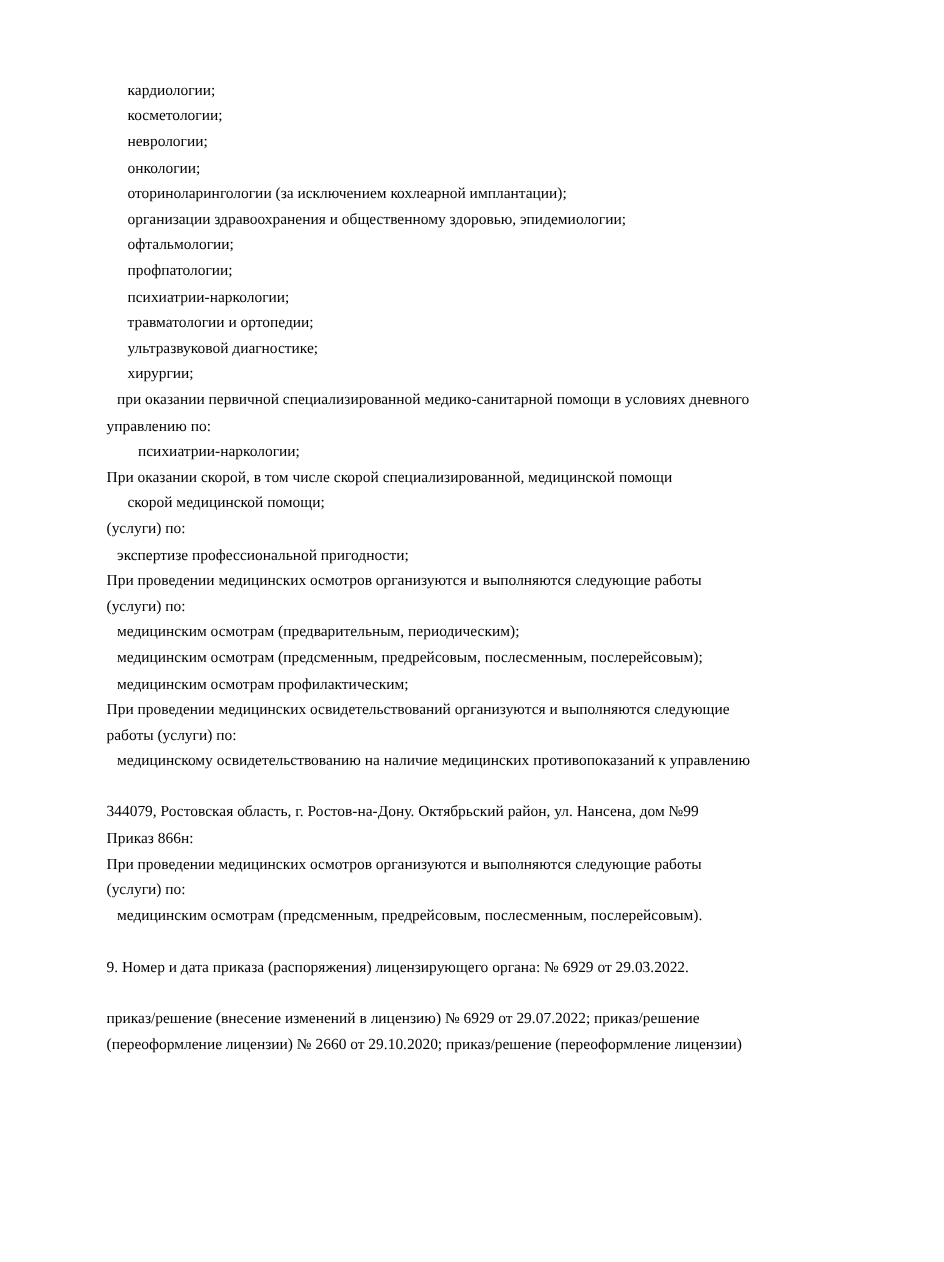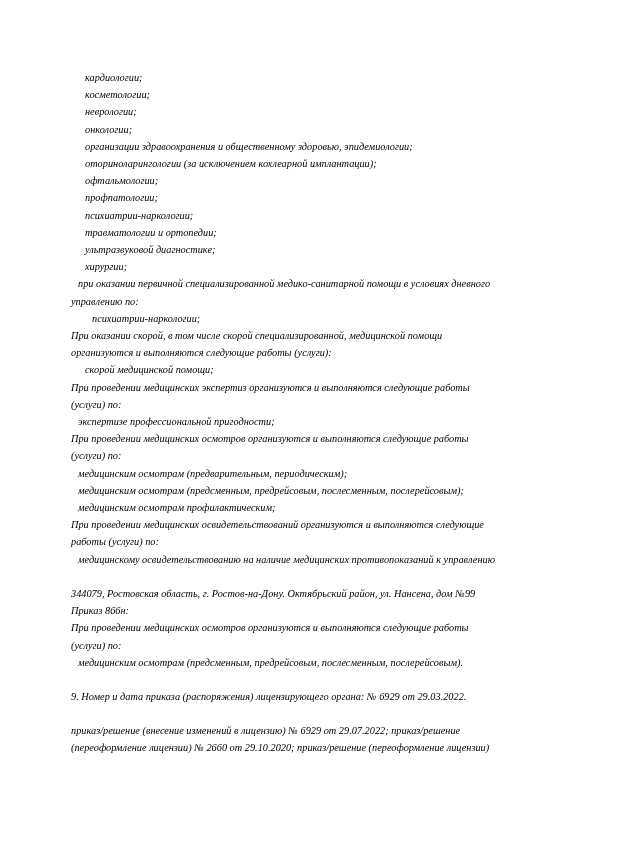--- a/index.html
+++ b/index.html
@@ -12,22 +12,21 @@
     height: 841px;
     font-family: "Liberation Serif", serif;
     color: #000000;
     -webkit-font-smoothing: antialiased;
   }
   .page {
     position: relative;
     width: 629px;
     height: 841px;
     box-sizing: border-box;
-    padding: 69px 55px 0 71px;
-    font-style: italic;
+    padding: 52px 55px 0 71px;
   }
   .doc-body {
     font-size: 10.3px;
     line-height: 17.2px;
   }
   .line {
     white-space: pre-wrap;
   }
   
   .ind-0 { padding-left: 0; }
@@ -45,43 +44,41 @@
 <body>
 
 <div class="page">
   <div class="doc-body">
 
     <div id="specialty-list">
         <div class="line ind-2">кардиологии;</div>
         <div class="line ind-2">косметологии;</div>
         <div class="line ind-2">неврологии;</div>
         <div class="line ind-2">онкологии;</div>
+        <div class="line ind-2">оториноларингологии (за исключением кохлеарной имплантации);</div>
         <div class="line ind-2">организации здравоохранения и общественному здоровью, эпидемиологии;</div>
-        <div class="line ind-2">оториноларингологии (за исключением кохлеарной имплантации);</div>
         <div class="line ind-2">офтальмологии;</div>
         <div class="line ind-2">профпатологии;</div>
         <div class="line ind-2">психиатрии-наркологии;</div>
         <div class="line ind-2">травматологии и ортопедии;</div>
         <div class="line ind-2">ультразвуковой диагностике;</div>
         <div class="line ind-2">хирургии;</div>
       </div>
 
     <div id="blocks-container">
         <div class="block">
           <div class="line ind-1">при оказании первичной специализированной медико-санитарной помощи в условиях дневного</div>
           <div class="line ind-0">управлению по:</div>
           <div class="line ind-3">психиатрии-наркологии;</div>
         </div>
         <div class="block">
           <div class="line ind-0">При оказании скорой, в том числе скорой специализированной, медицинской помощи</div>
-          <div class="line ind-0">организуются и выполняются следующие работы (услуги):</div>
           <div class="line ind-2">скорой медицинской помощи;</div>
         </div>
         <div class="block">
-          <div class="line ind-0">При проведении медицинских экспертиз организуются и выполняются следующие работы</div>
           <div class="line ind-0">(услуги) по:</div>
           <div class="line ind-1">экспертизе профессиональной пригодности;</div>
         </div>
         <div class="block">
           <div class="line ind-0">При проведении медицинских осмотров организуются и выполняются следующие работы</div>
           <div class="line ind-0">(услуги) по:</div>
           <div class="line ind-1">медицинским осмотрам (предварительным, периодическим);</div>
           <div class="line ind-1">медицинским осмотрам (предсменным, предрейсовым, послесменным, послерейсовым);</div>
           <div class="line ind-1">медицинским осмотрам профилактическим;</div>
         </div>

